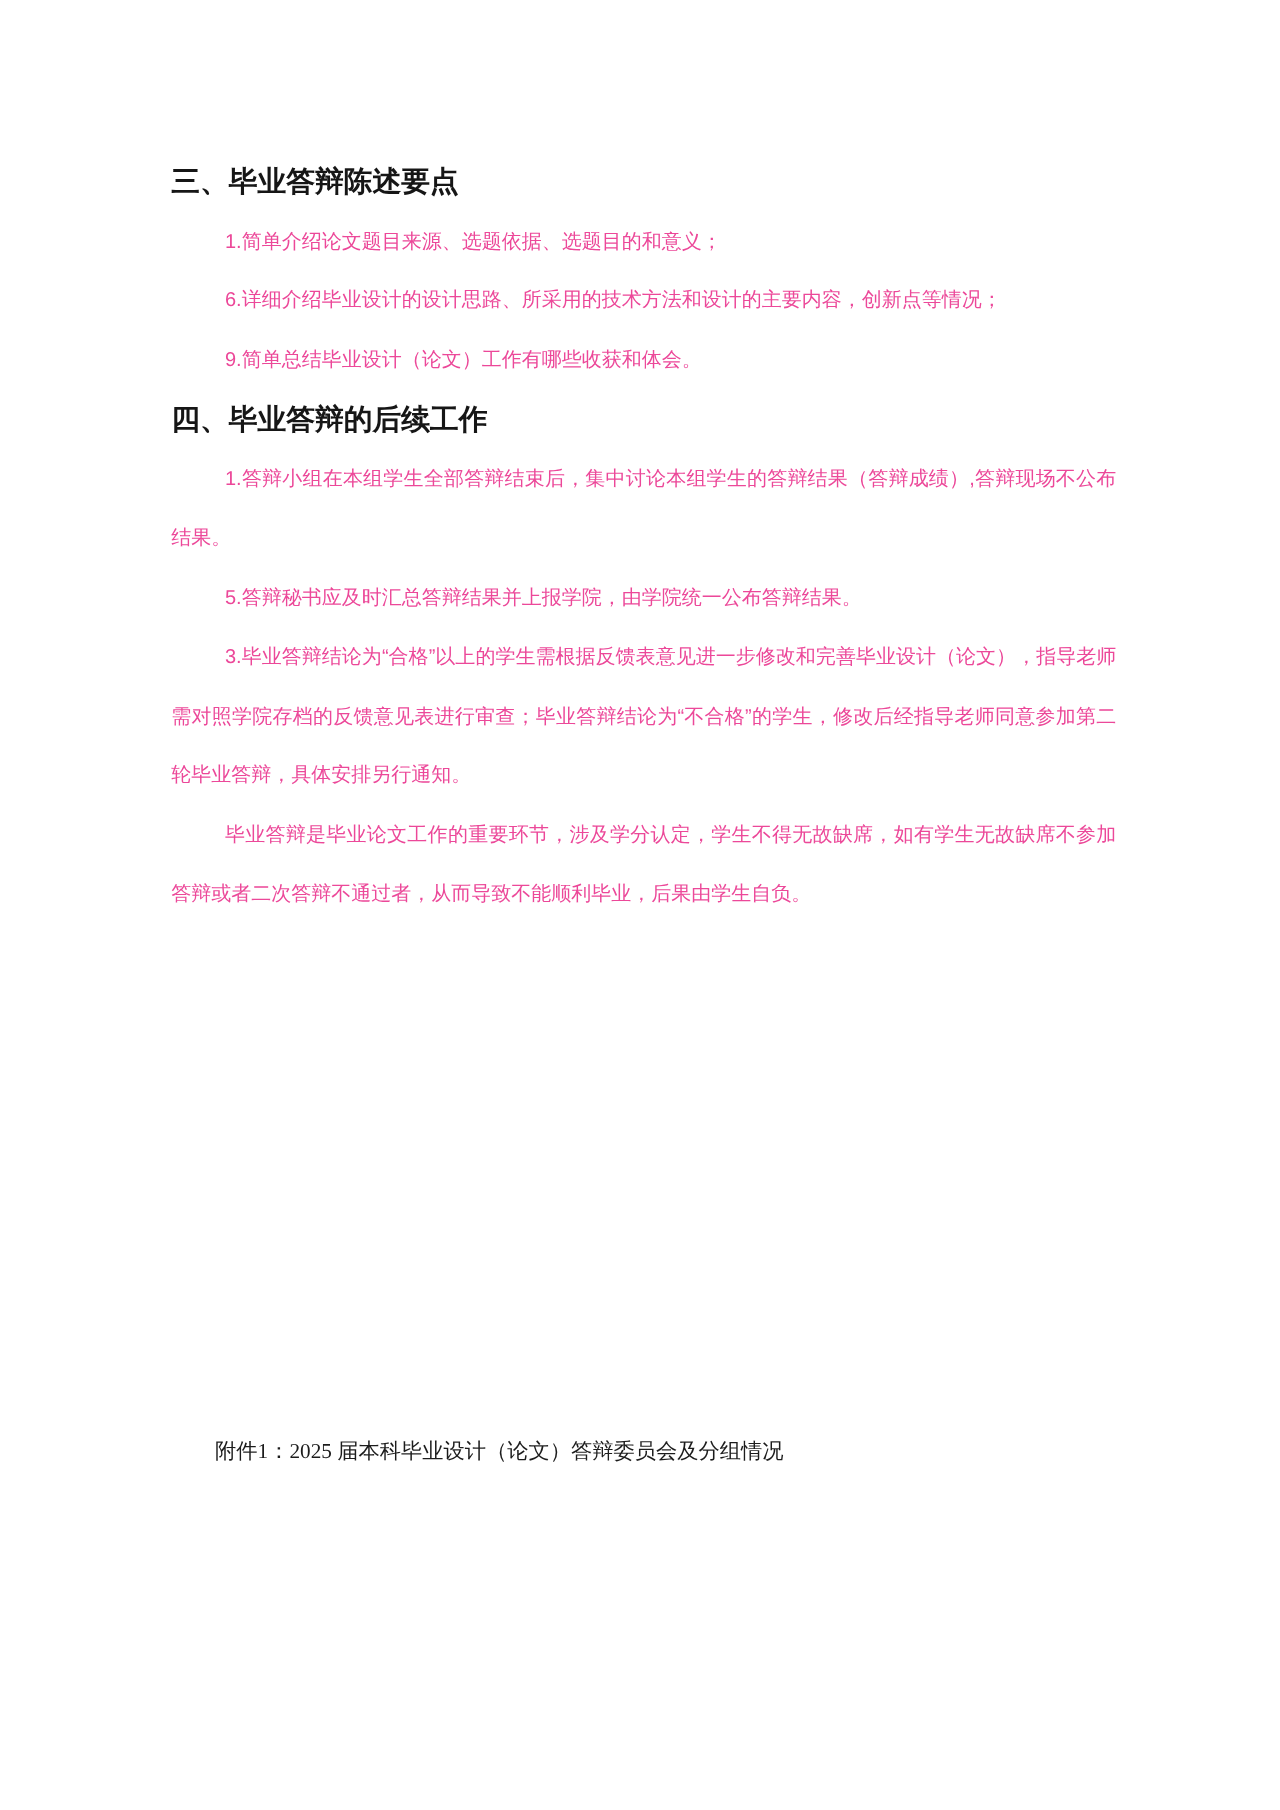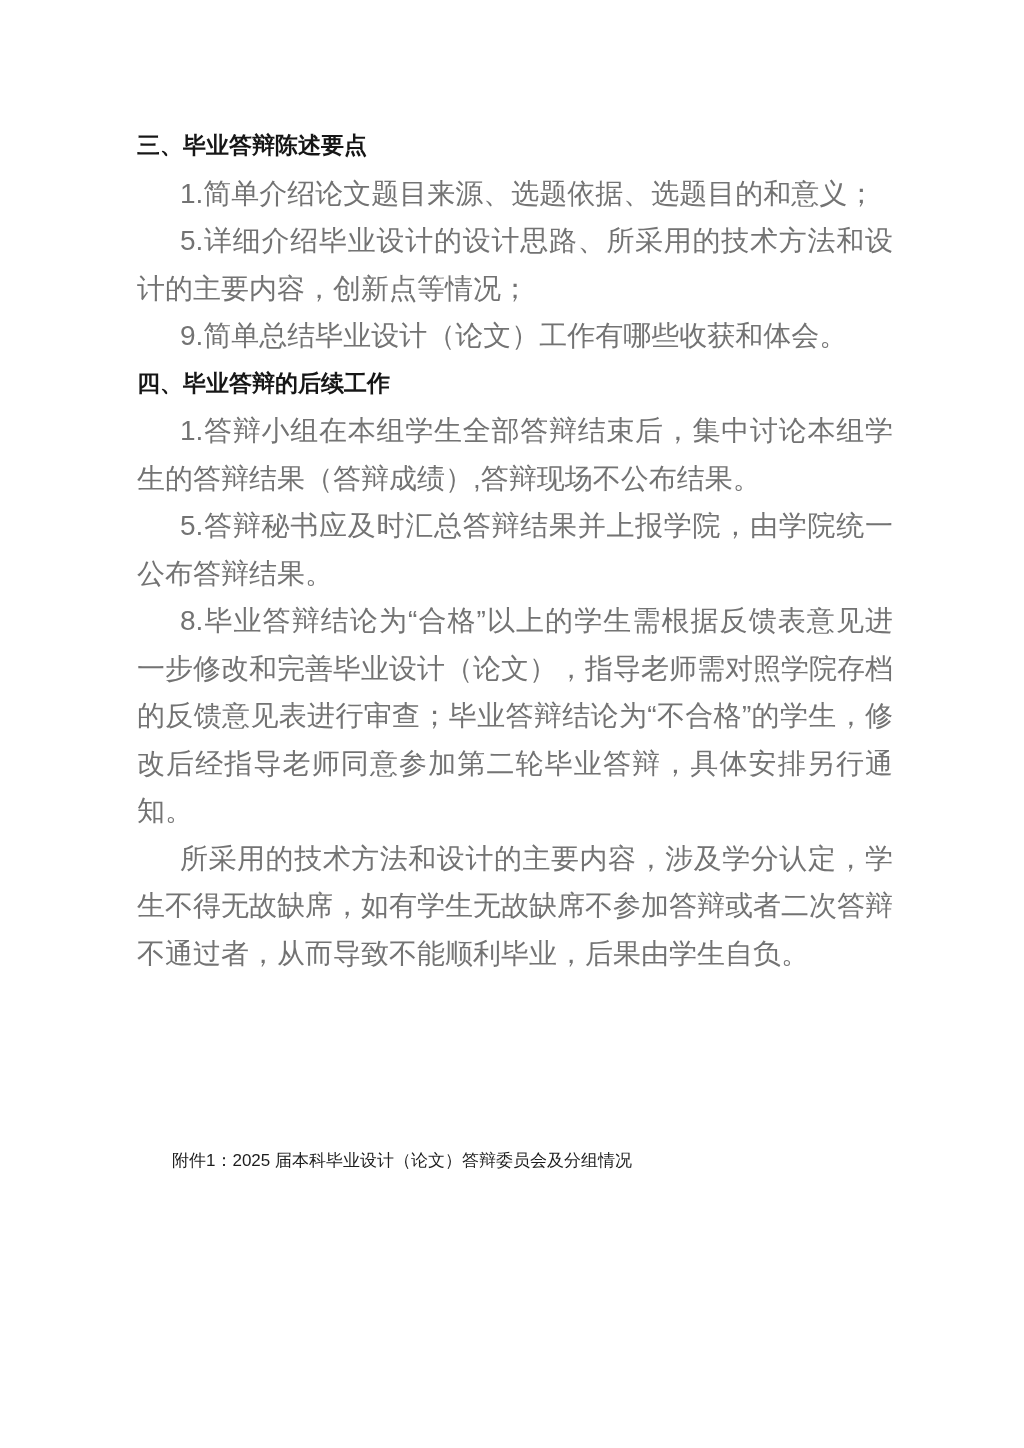--- a/index.html
+++ b/index.html
@@ -27,56 +27,57 @@
     width: 756px;
   }
   .hd {
     font-size: 23px;
     font-weight: bold;
     line-height: 47.5px;
     margin: 0;
     color: #161616;
   }
   .para {
-    font-size: 28px;
+    font-size: 16px;
     line-height: 47.5px;
     margin: 0;
     text-align: justify;
     text-indent: 43px;
-    color: #737373;
+    color: #ec4899;
   }
   .attachments {
     position: absolute;
     left: 172px;
     top: 1136px;
     width: 700px;
+    font-family: Liberation Serif, serif;
   }
   .att {
     font-size: 17px;
     line-height: 50px;
     margin: 0;
     color: #1c1c1c;
   }
 </style>
 </head>
 <body>
 
 <div class="page">
   <div class="content">
 
     <h2 class="hd">三、毕业答辩陈述要点</h2>
     <p class="para">1.简单介绍论文题目来源、选题依据、选题目的和意义；</p>
-    <p class="para">5.详细介绍毕业设计的设计思路、所采用的技术方法和设计的主要内容，创新点等情况；</p>
+    <p class="para">6.详细介绍毕业设计的设计思路、所采用的技术方法和设计的主要内容，创新点等情况；</p>
     <p class="para">9.简单总结毕业设计（论文）工作有哪些收获和体会。</p>
 
     <h2 class="hd">四、毕业答辩的后续工作</h2>
     <p class="para">1.答辩小组在本组学生全部答辩结束后，集中讨论本组学生的答辩结果（答辩成绩）,答辩现场不公布结果。</p>
     <p class="para">5.答辩秘书应及时汇总答辩结果并上报学院，由学院统一公布答辩结果。</p>
-    <p class="para">8.毕业答辩结论为“合格”以上的学生需根据反馈表意见进一步修改和完善毕业设计（论文），指导老师需对照学院存档的反馈意见表进行审查；毕业答辩结论为“不合格”的学生，修改后经指导老师同意参加第二轮毕业答辩，具体安排另行通知。</p>
+    <p class="para">3.毕业答辩结论为“合格”以上的学生需根据反馈表意见进一步修改和完善毕业设计（论文），指导老师需对照学院存档的反馈意见表进行审查；毕业答辩结论为“不合格”的学生，修改后经指导老师同意参加第二轮毕业答辩，具体安排另行通知。</p>
 
-    <p class="para">所采用的技术方法和设计的主要内容，涉及学分认定，学生不得无故缺席，如有学生无故缺席不参加答辩或者二次答辩不通过者，从而导致不能顺利毕业，后果由学生自负。</p>
+    <p class="para">毕业答辩是毕业论文工作的重要环节，涉及学分认定，学生不得无故缺席，如有学生无故缺席不参加答辩或者二次答辩不通过者，从而导致不能顺利毕业，后果由学生自负。</p>
 
   </div>
 
   <div class="attachments">
     <p class="att">附件1：2025 届本科毕业设计（论文）答辩委员会及分组情况</p>
   </div>
 </div>
 
 </body></html>

